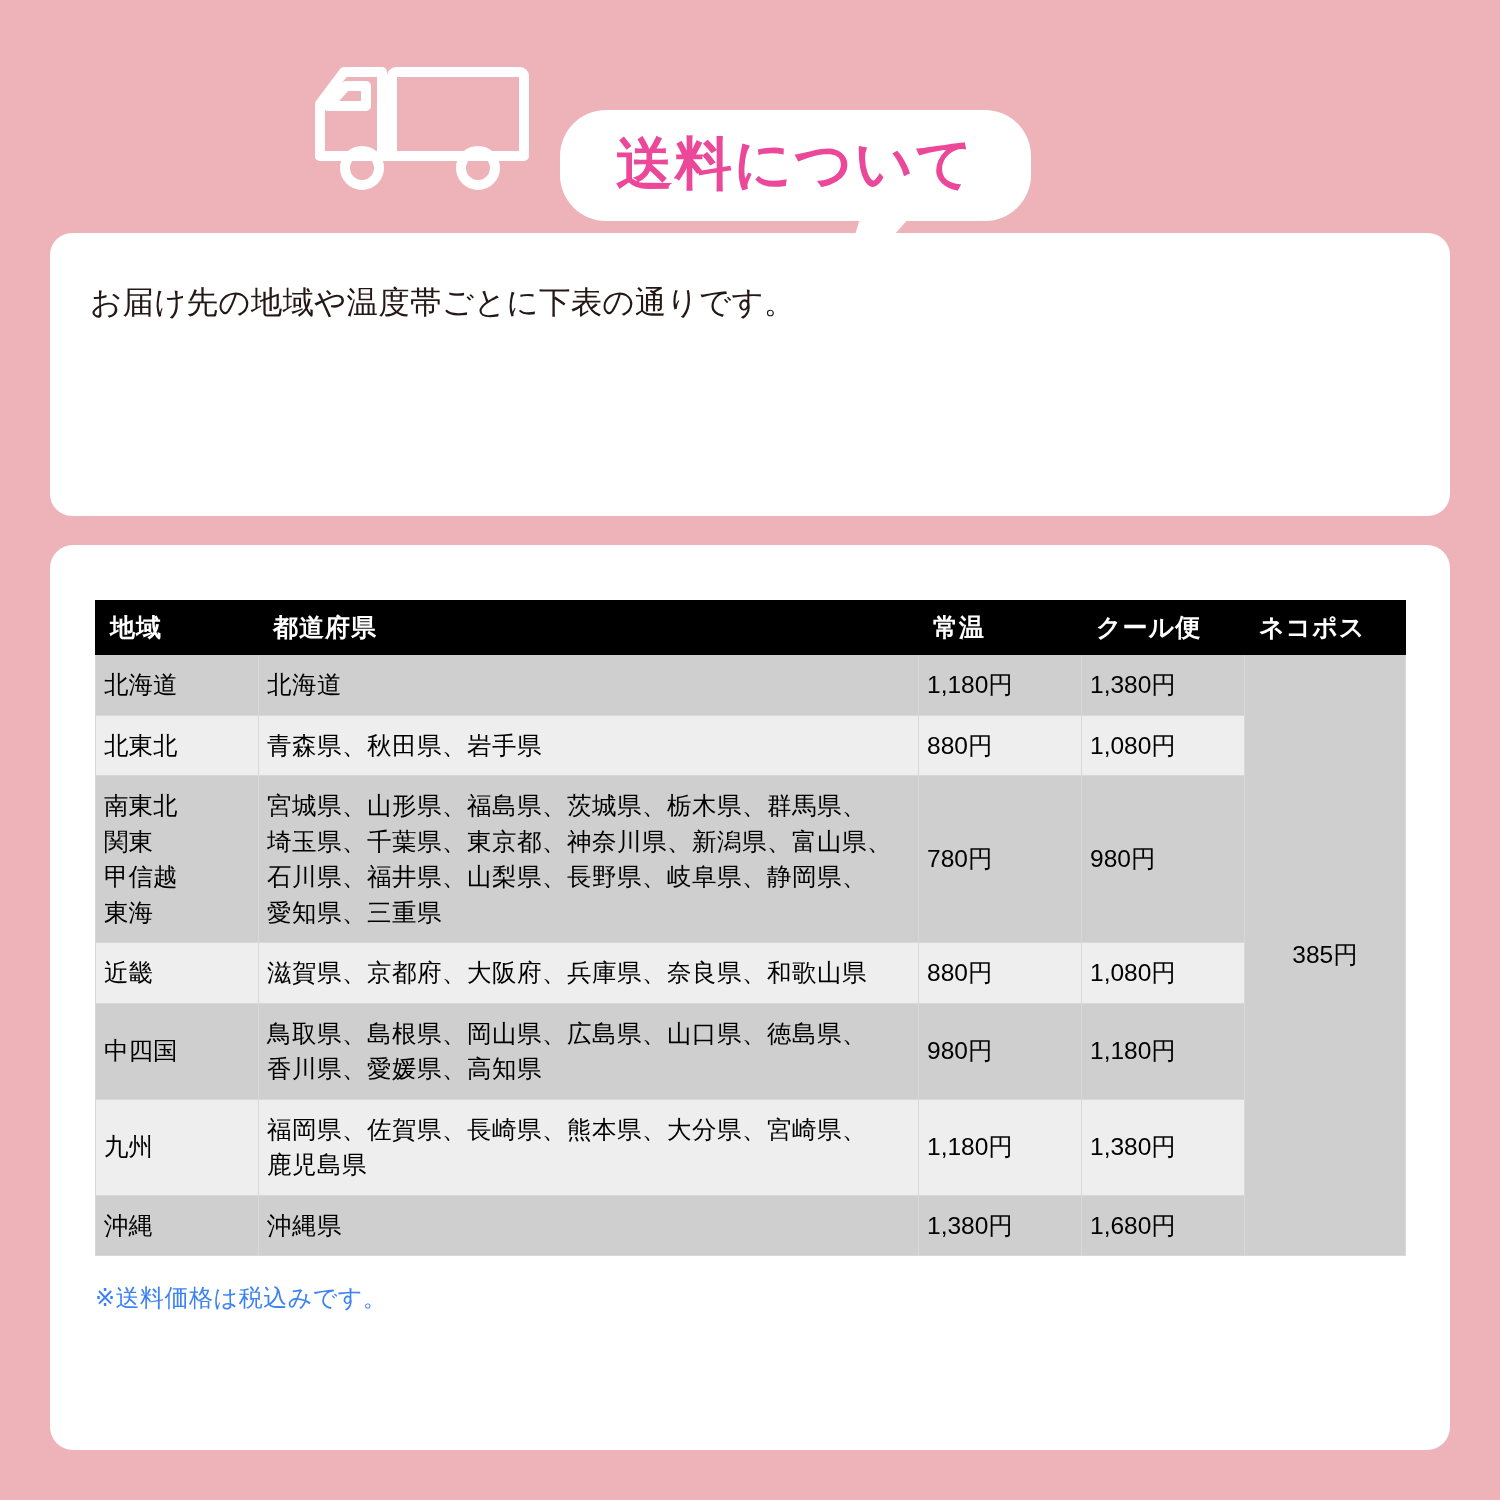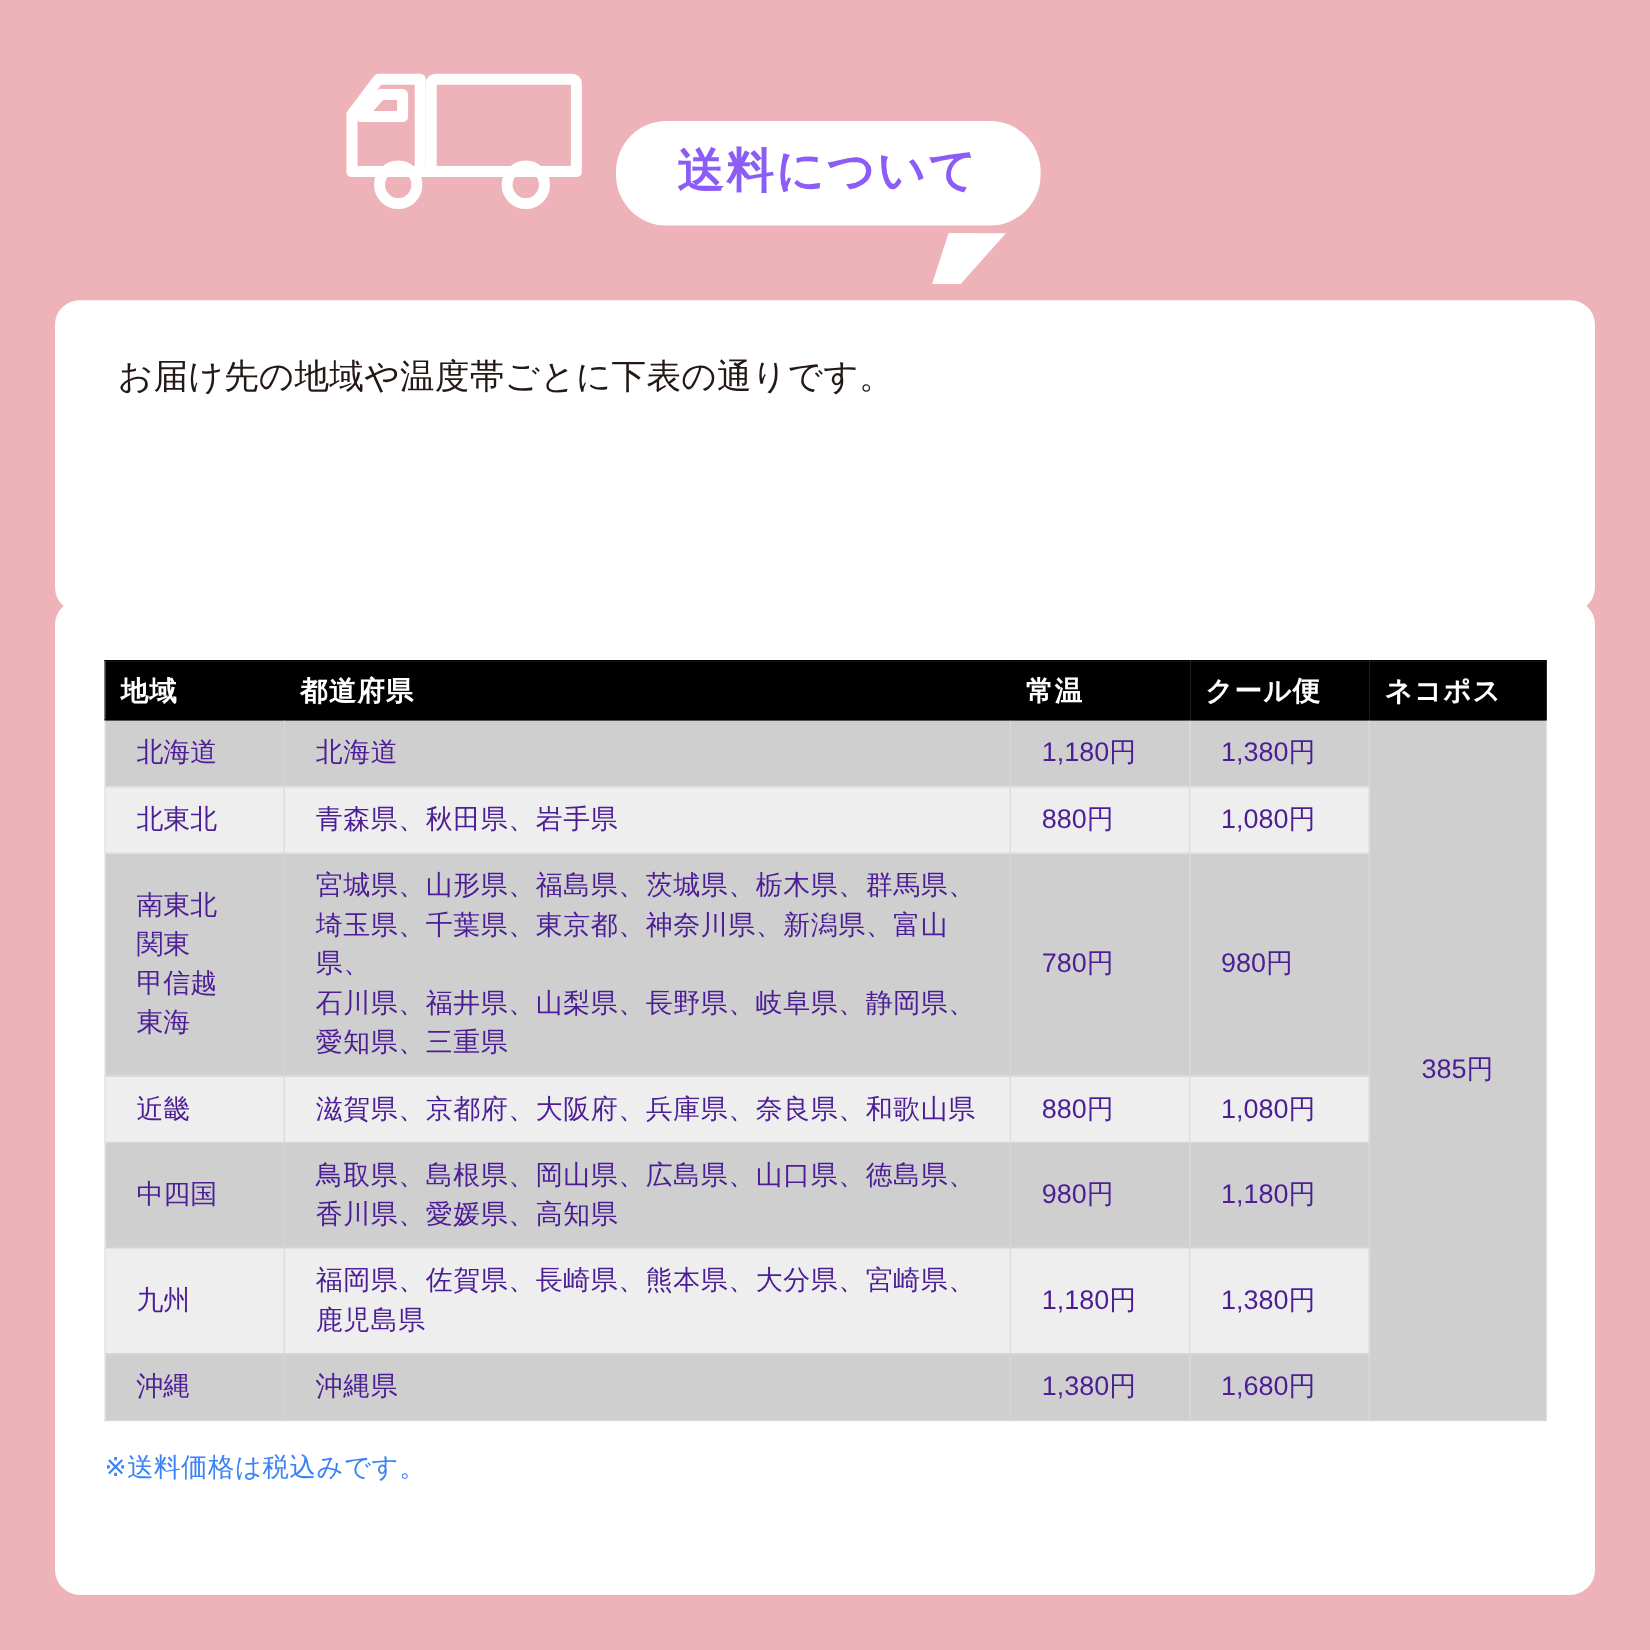--- a/index.html
+++ b/index.html
@@ -38,23 +38,23 @@
   .bubble {
     position: absolute;
     left: 270px;
     top: 66px;
     background: #ffffff;
     border-radius: 46px;
     padding: 22px 56px 26px 56px;
     box-sizing: border-box;
   }
   .bubble-text {
-    font-size: 43px;
+    font-size: 57px;
     font-weight: bold;
-    color: #8b5cf6;
+    color: #ec4899;
     letter-spacing: 2px;
     line-height: 1.1;
     white-space: nowrap;
   }
   .bubble-tail {
     position: absolute;
     left: 565px;
     top: 168px;
     width: 0;
     height: 0;
@@ -68,22 +68,21 @@
   
   .desc-card {
     position: absolute;
     left: 50px;
     top: 233px;
     width: 1400px;
     height: 283px;
     background: #ffffff;
     border-radius: 22px;
     box-sizing: border-box;
-    padding: 46px 48px 0 57px;
-    margin-top: 40px;
+    padding: 46px 48px 0 40px;
   }
   .desc-line {
     font-size: 31.5px;
     color: #231815;
     line-height: 1.52;
     letter-spacing: 0.2px;
     white-space: nowrap;
   }
 
   
@@ -111,22 +110,22 @@
     font-weight: bold;
     text-align: left;
     padding: 10px 14px;
     height: 46px;
     box-sizing: border-box;
     border: 1px solid #000000;
     letter-spacing: 1px;
   }
   table.fee td {
     font-size: 24.5px;
-    color: #4c1d95;
-    padding: 12px 28px;
+    color: #000000;
+    padding: 12px 8px;
     border: 1px solid #d8d8d8;
     box-sizing: border-box;
     vertical-align: middle;
     line-height: 1.45;
   }
   td.region {
     text-align: left;
     white-space: pre-line;
   }
   td.pref {

